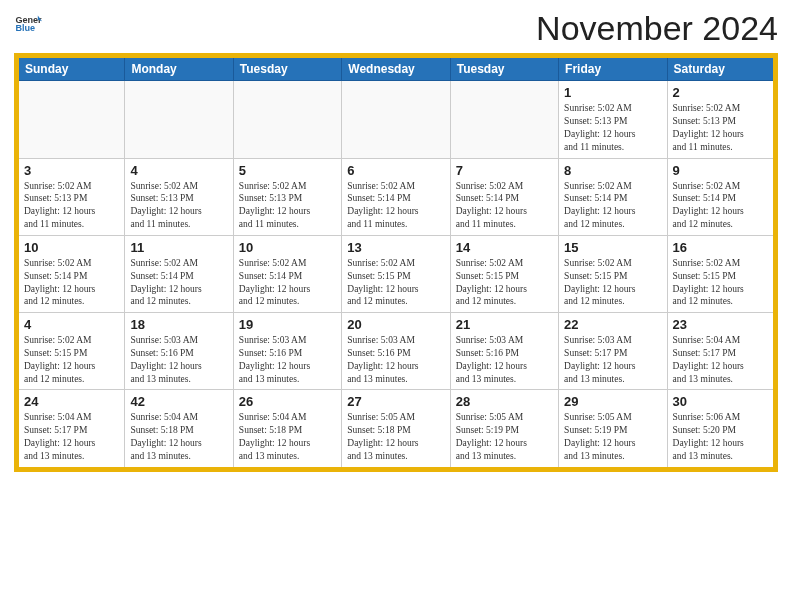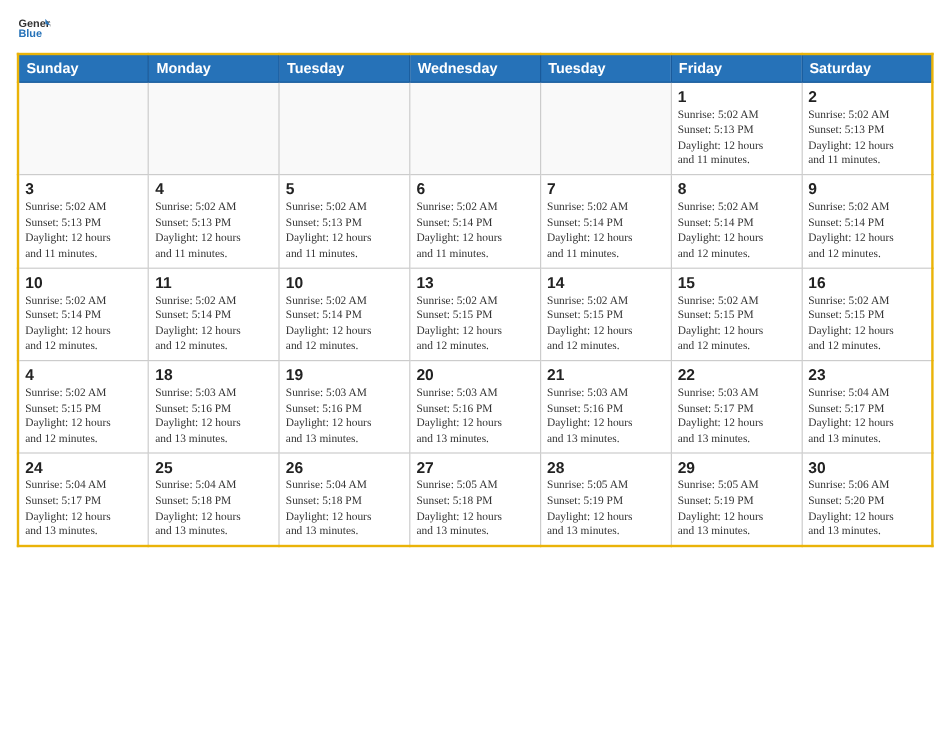--- a/index.html
+++ b/index.html
@@ -41,21 +41,21 @@
       color: #222;
       line-height: 1.1;
     }
     .location {
       font-size: 15px;
       color: #444;
     }
     .calendar {
       width: 100%;
       border-collapse: collapse;
-      border: 2px solid #eab308;
+      border: 5px solid #eab308;
     }
     .calendar th {
       background: #2672b8;
       color: #fff;
       font-size: 12px;
       font-weight: bold;
       padding: 4px 6px;
       text-align: left;
       border: 1px solid #1a5a9a;
     }
@@ -92,20 +92,21 @@
 <div class="page">
   <div class="header">
     <div class="logo">
       <svg class="logo-icon" viewBox="0 0 40 40">
         <text x="2" y="18" font-size="13" font-weight="bold" fill="#333">General</text>
         <text x="2" y="30" font-size="13" font-weight="bold" fill="#2672b8">Blue</text>
         <polygon points="34,8 40,16 34,14" fill="#2672b8"></polygon>
       </svg>
     </div>
     <div class="title-area">
+      <div class="month-title">November 2024</div>
     </div>
   </div>
 
   <table class="calendar">
     <thead>
       <tr>
         <th>Sunday</th>
         <th>Monday</th>
         <th>Tuesday</th>
         <th>Wednesday</th>
@@ -219,21 +220,21 @@
             <span class="day-num">23</span>
             <div class="day-info">Sunrise: 5:04 AM<br>Sunset: 5:17 PM<br>Daylight: 12 hours<br>and 13 minutes.</div>
           </td>
         </tr>
         <tr>
           <td>
             <span class="day-num">24</span>
             <div class="day-info">Sunrise: 5:04 AM<br>Sunset: 5:17 PM<br>Daylight: 12 hours<br>and 13 minutes.</div>
           </td>
           <td>
-            <span class="day-num">25</span>
+            <span class="day-num">42</span>
             <div class="day-info">Sunrise: 5:04 AM<br>Sunset: 5:18 PM<br>Daylight: 12 hours<br>and 13 minutes.</div>
           </td>
           <td>
             <span class="day-num">26</span>
             <div class="day-info">Sunrise: 5:04 AM<br>Sunset: 5:18 PM<br>Daylight: 12 hours<br>and 13 minutes.</div>
           </td>
           <td>
             <span class="day-num">27</span>
             <div class="day-info">Sunrise: 5:05 AM<br>Sunset: 5:18 PM<br>Daylight: 12 hours<br>and 13 minutes.</div>
           </td>

